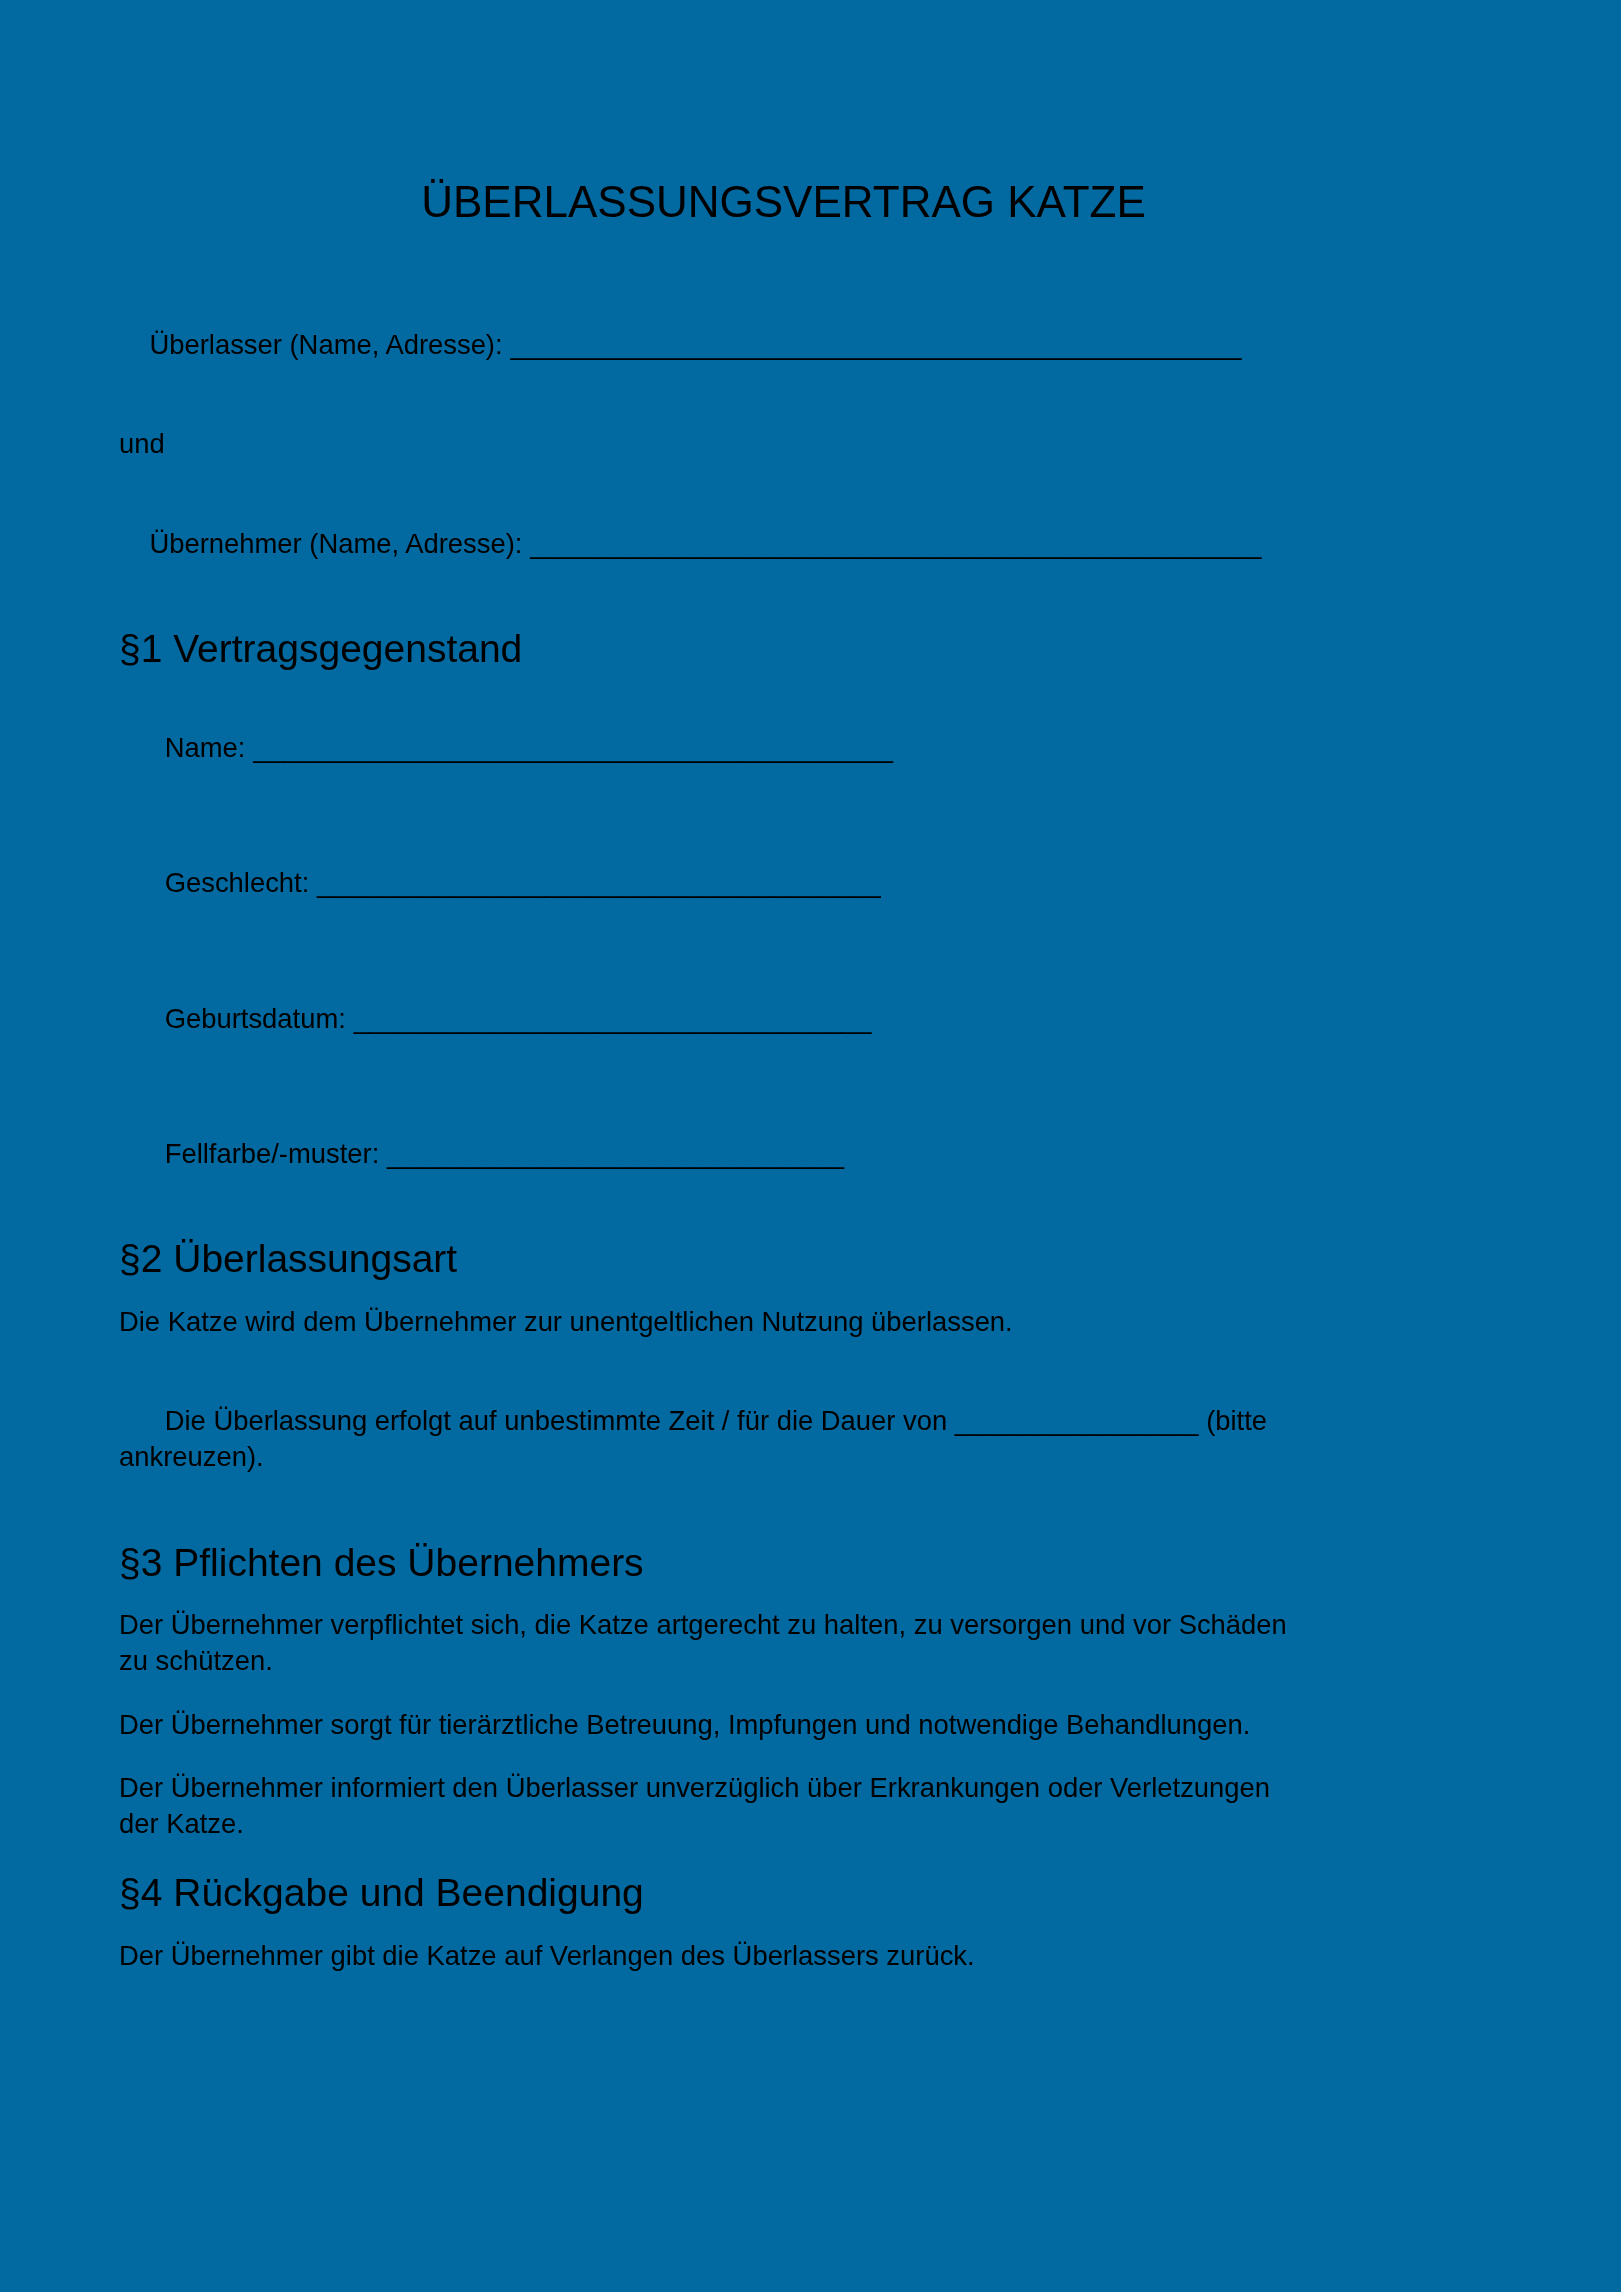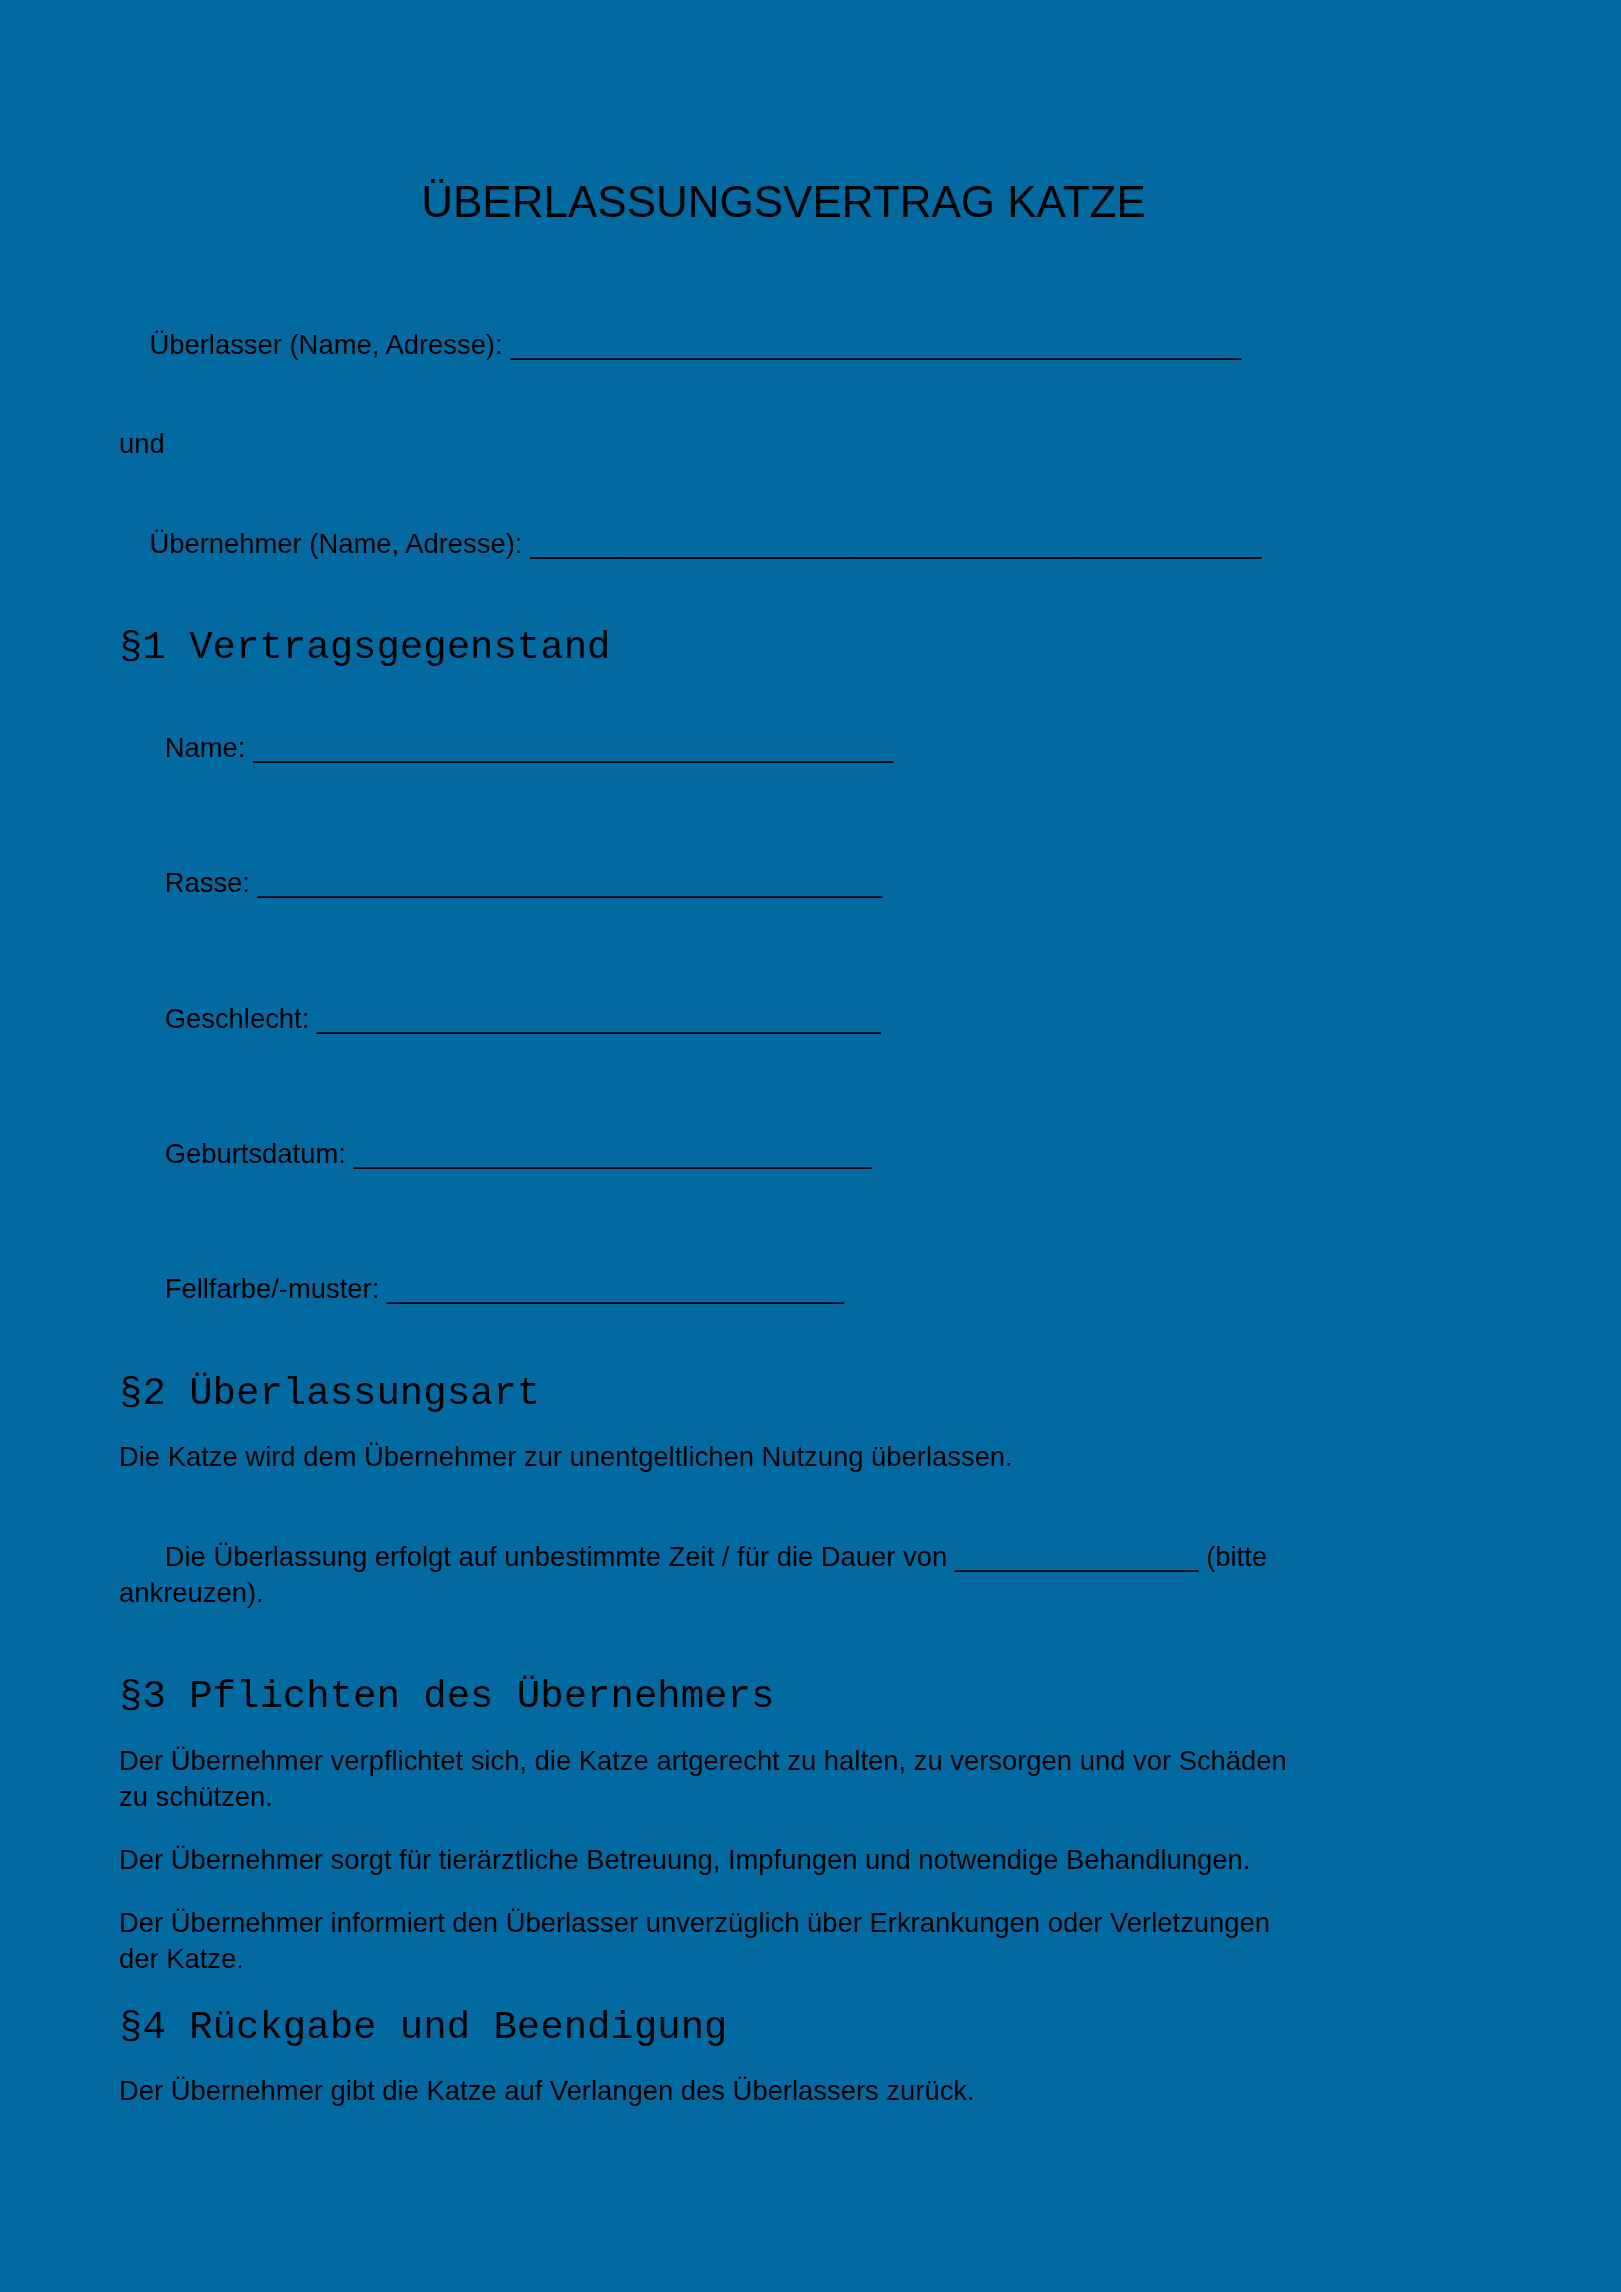--- a/index.html
+++ b/index.html
@@ -37,21 +37,20 @@
   }
   section {
     margin: 0;
   }
   h2.sec-heading {
     font-size: 39px;
     line-height: 47px;
     font-weight: 400;
     margin: 0 0 21.6px 0;
     white-space: pre;
-    font-family: Liberation Mono, monospace;
   }
   .mt-s1 { margin-top: 119px; }
   .mt-s2 { margin-top: 108px; }
   .mt-s3 { margin-top: 95px; }
   .mt-s4 { margin-top: 94px; }
 </style>
 </head>
 <body>
 
 <div class="page">
@@ -67,23 +66,20 @@
 
   <p class="line">
     <span class="flabel">Übernehmer (Name, Adresse):</span><span class="blank">________________________________________________</span>
   </p>
 
   <section>
     <h2 class="sec-heading mt-s1">§1 Vertragsgegenstand</h2>
 
     <p class="line">
       <span class="flabel">Name:</span><span class="blank">__________________________________________</span>
-    </p>
-    <p class="line">
-      <span class="flabel">Rasse:</span><span class="blank">_________________________________________</span>
     </p>
     <p class="line">
       <span class="flabel">Geschlecht:</span><span class="blank">_____________________________________</span>
     </p>
     <p class="line">
       <span class="flabel">Geburtsdatum:</span><span class="blank">__________________________________</span>
     </p>
     <p class="line">
       <span class="flabel">Fellfarbe/-muster:</span><span class="blank">______________________________</span>
     </p>

